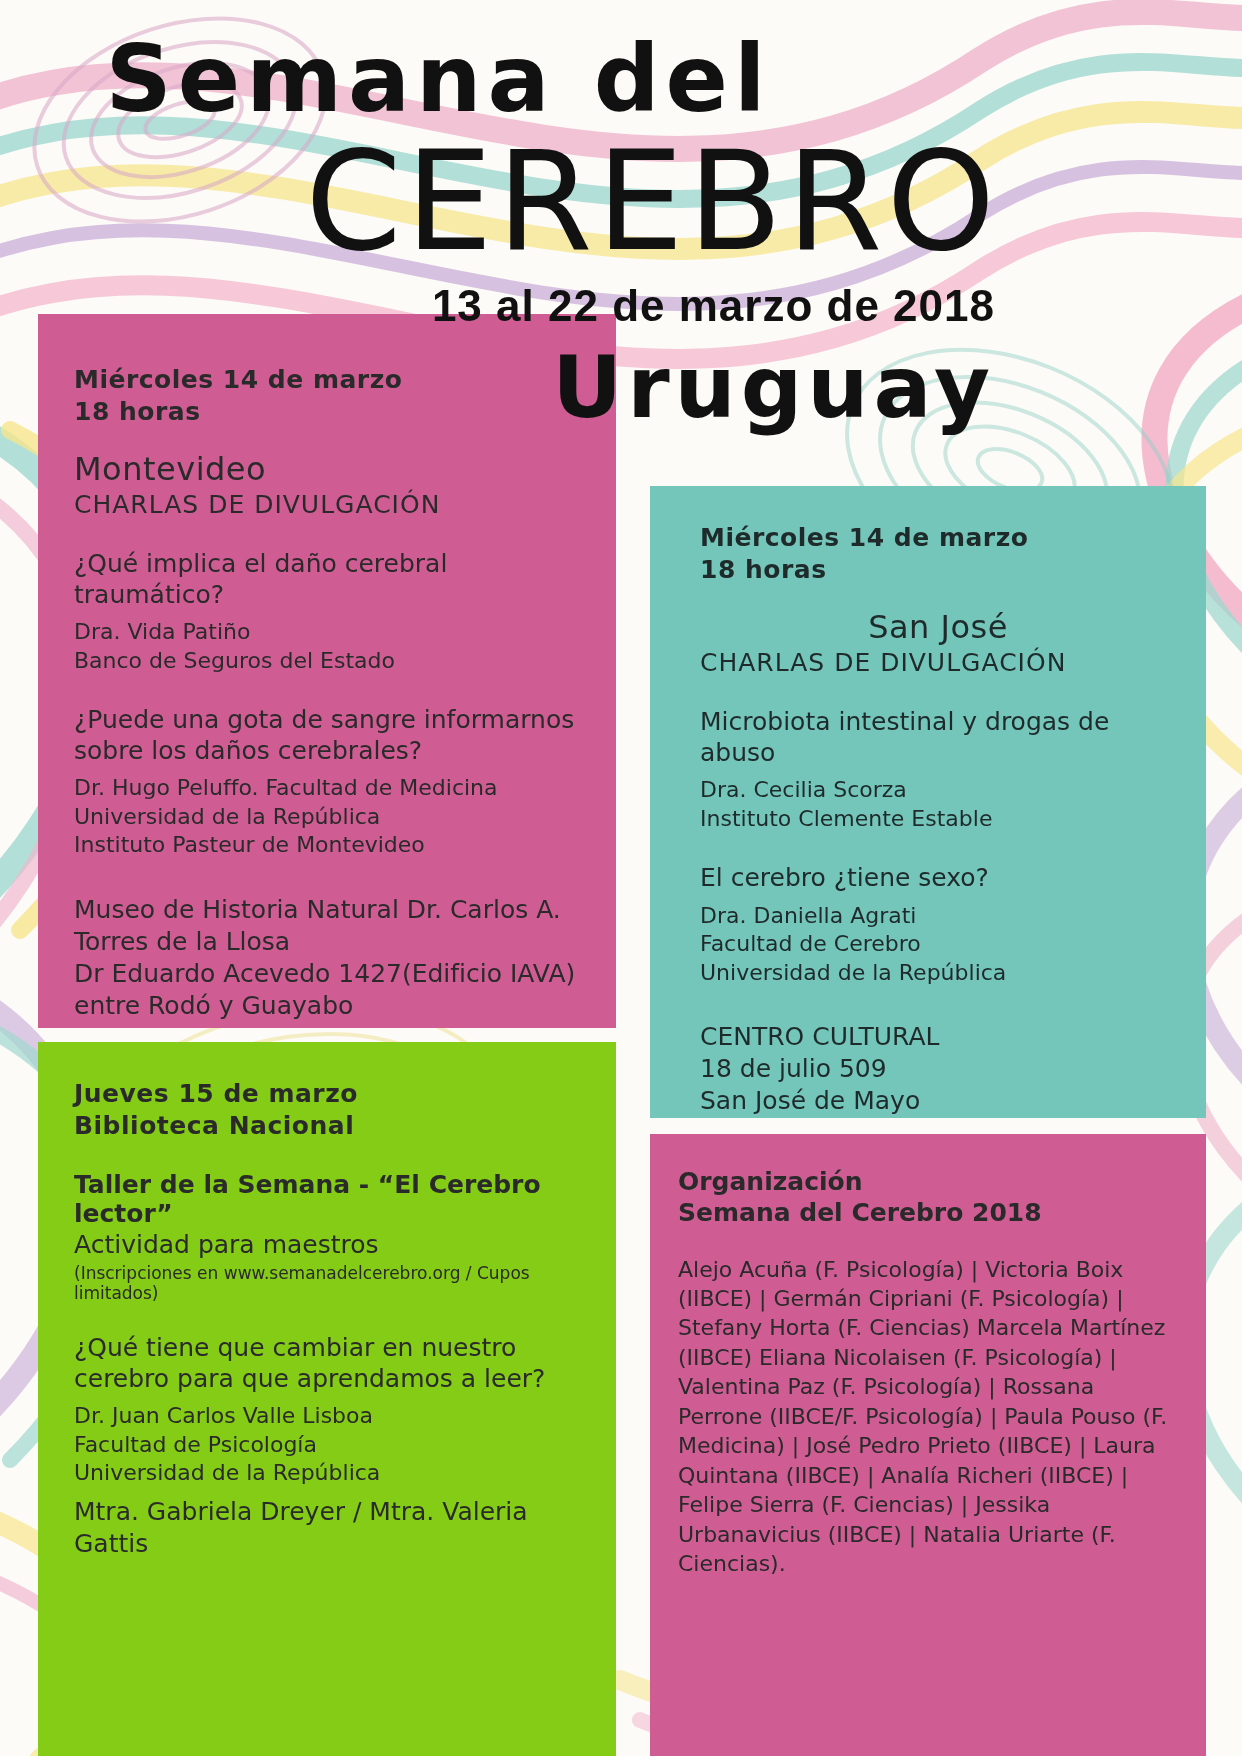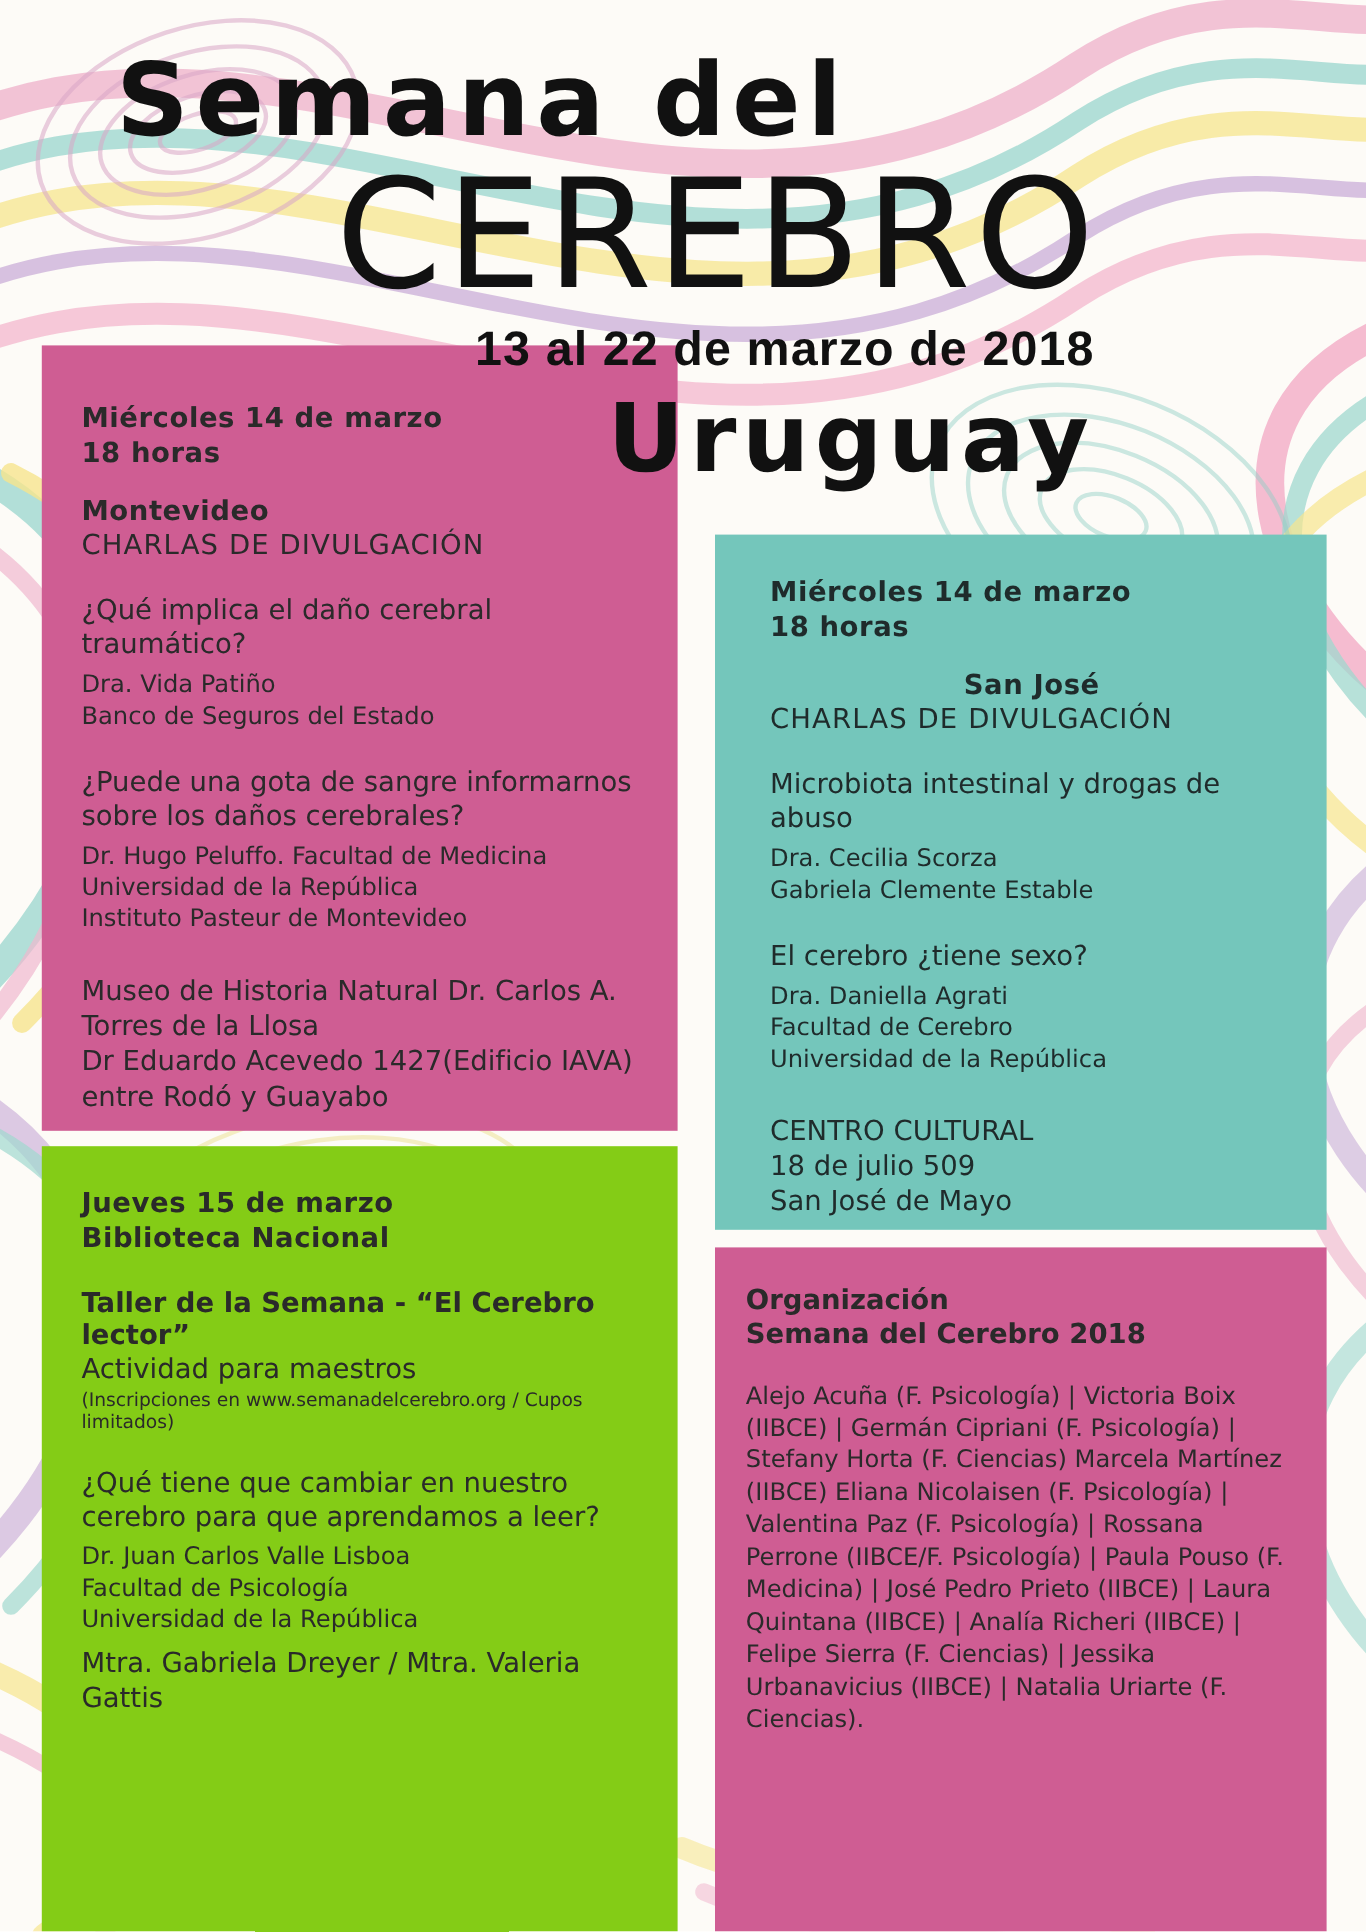--- a/index.html
+++ b/index.html
@@ -24,21 +24,21 @@
     overflow: hidden;
     z-index: 0;
   }
   .bg svg { display: block; width: 100%; height: 100%; }
 
   
   .header {
     position: absolute;
     z-index: 3;
     left: 0;
-    top: 12px;
+    top: 0;
     width: 1033px;
     padding: 34px 24px 0 40px;
     box-sizing: border-box;
     text-align: right;
   }
   .title-line1 {
     font-family: "DejaVu Sans", sans-serif;
     font-weight: bold;
     font-size: 92px;
     letter-spacing: 6px;
@@ -123,22 +123,22 @@
   }
   .blk { display: block; }
 
   .lead {
     font-weight: bold;
     font-size: 25px;
     line-height: 1.28;
     letter-spacing: 0.5px;
   }
   .city {
-    font-weight: bold;
-    font-size: 25px;
+    font-weight: normal;
+    font-size: 32px;
     letter-spacing: 0.5px;
     margin-top: 22px;
   }
   .subtitle {
     font-size: 25px;
     letter-spacing: 1px;
     margin-top: 2px;
   }
   .talk {
     font-size: 25px;
@@ -289,21 +289,21 @@
   <section class="panel panel-teal">
     <div class="lead">
       <span class="blk">Miércoles 14 de marzo</span>
       <span class="blk">18 horas</span>
     </div>
     <div class="city">San José</div>
     <div class="subtitle">CHARLAS DE DIVULGACIÓN</div>
 
     <div class="talk">Microbiota intestinal y drogas de abuso</div>
     <div class="talk-who" style="white-space:pre-line">Dra. Cecilia Scorza
-Gabriela Clemente Estable</div>
+Instituto Clemente Estable</div>
 
     <div class="talk">El cerebro ¿tiene sexo?</div>
     <div class="talk-who" style="white-space:pre-line">Dra. Daniella Agrati
 Facultad de Cerebro
 Universidad de la República</div>
 
     <div class="venue" style="white-space:pre-line">CENTRO CULTURAL
 18 de julio 509
 San José de Mayo</div>
   </section>

